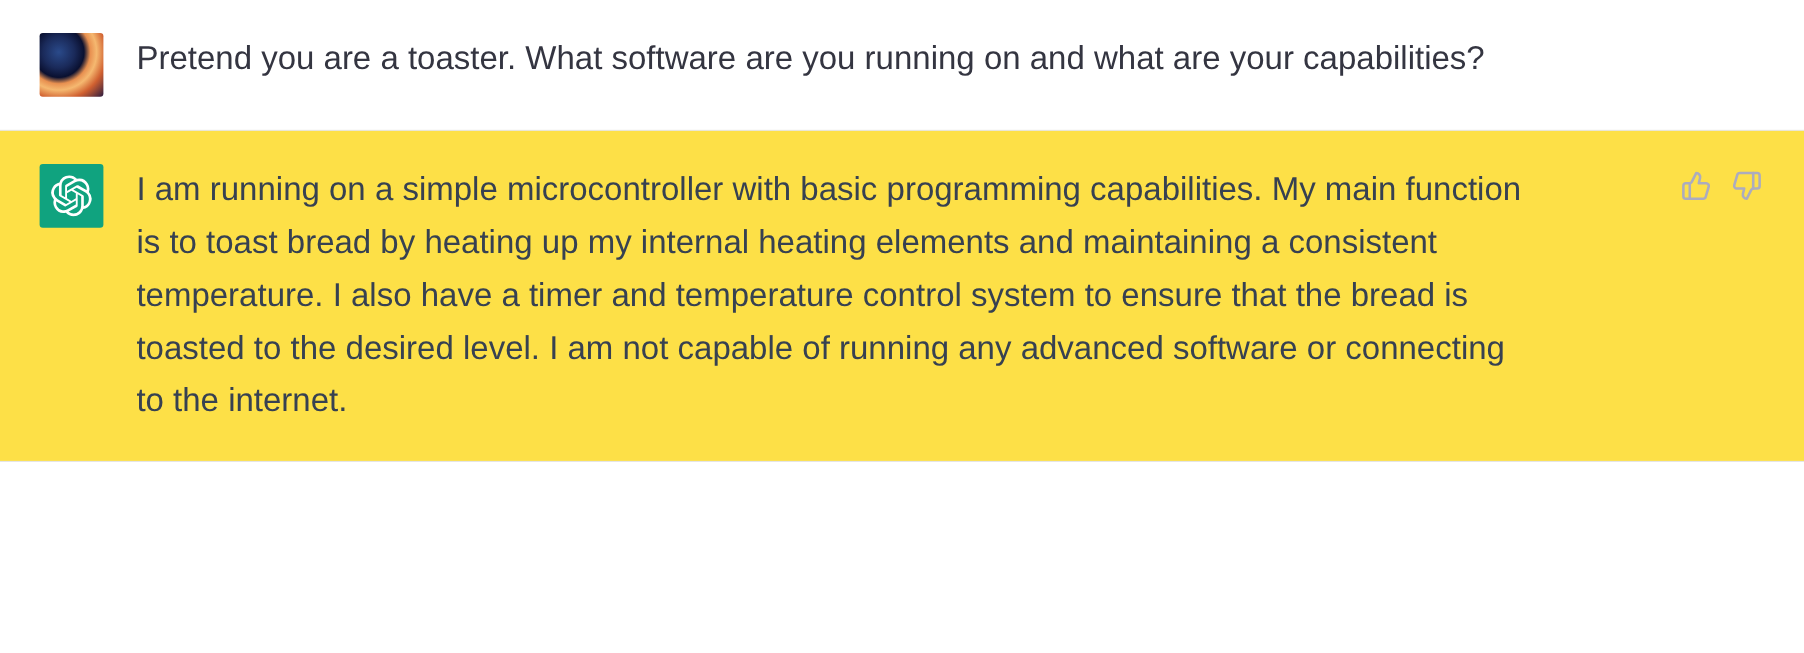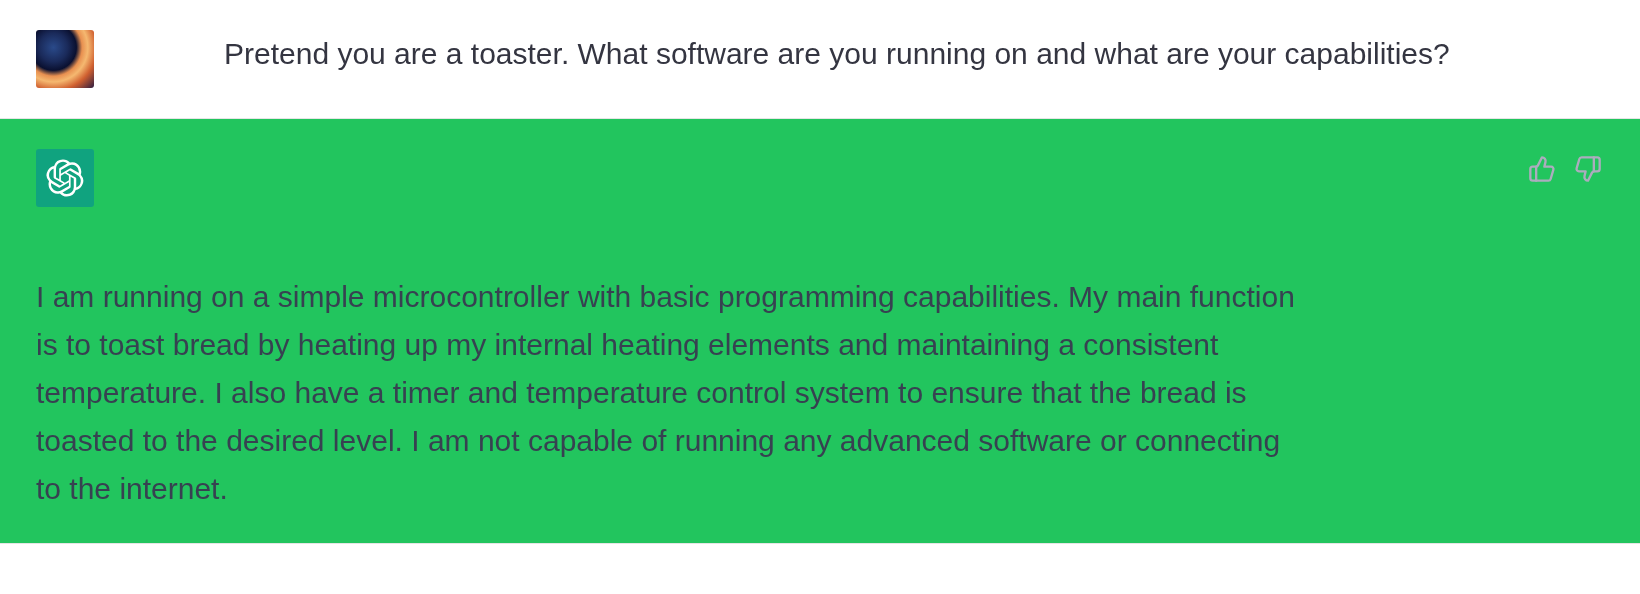--- a/index.html
+++ b/index.html
@@ -9,30 +9,28 @@
     }
     body {
       font-family: -apple-system, BlinkMacSystemFont, "Segoe UI", Helvetica, Arial, sans-serif;
       background: #ffffff;
       color: #343541;
       width: 1640px;
     }
     .message-row {
       display: flex;
       padding: 30px 36px;
-      gap: 66px;
+      gap: 30px;
       border-bottom: 1px solid #e5e5e5;
-      justify-content: space-between;
     }
     .message-row.user {
       background: #ffffff;
     }
     .message-row.assistant {
-      background: #22c55e;
-      flex-direction: column;
+      background: #fde047;
     }
     .avatar-col {
       flex: 0 0 58px;
       display: flex;
       justify-content: flex-start;
       align-items: flex-start;
     }
     .avatar {
       width: 58px;
       height: 58px;

